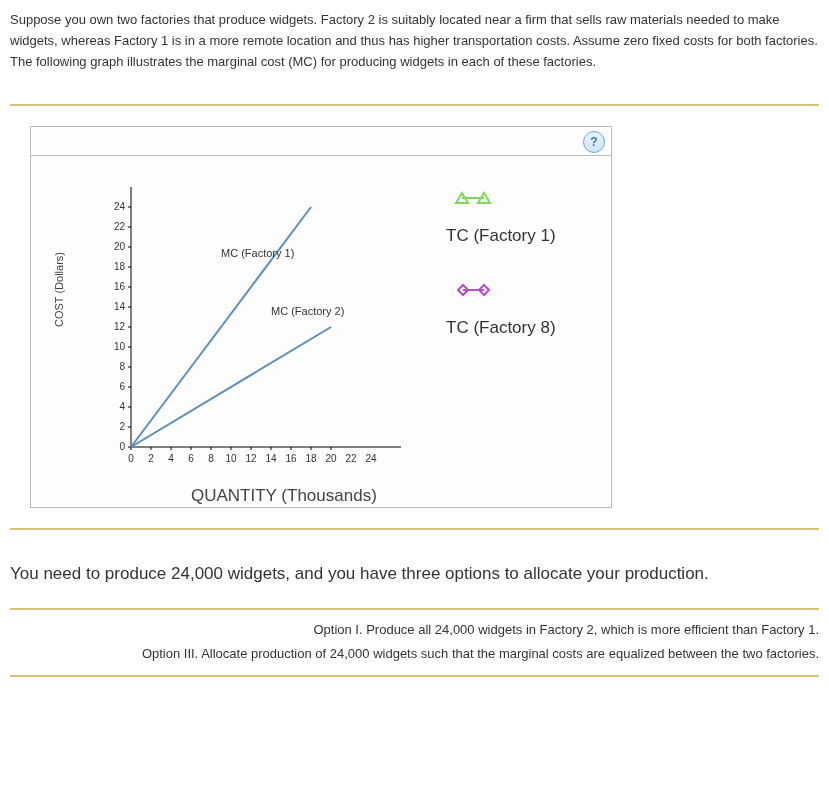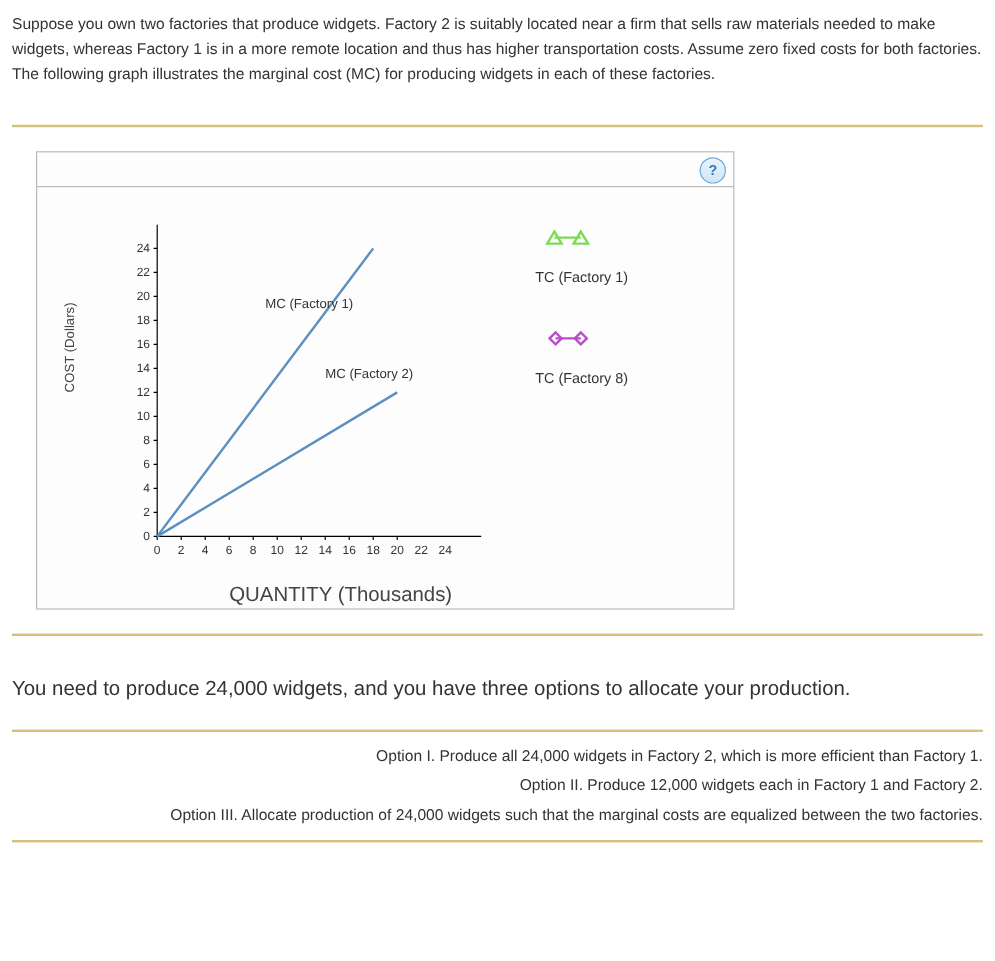--- a/index.html
+++ b/index.html
@@ -56,21 +56,21 @@
     width: 310px;
     height: 275px;
   }
   .legend-area {
     position: absolute;
     left: 415px;
     top: 60px;
     width: 150px;
   }
   .legend-block { margin-bottom: 30px; }
-  .legend-label { font-size: 12px; color: #333; margin-top: 6px; }
+  .legend-label { font-size: 17px; color: #333; margin-top: 6px; }
   .ylabel {
     position: absolute;
     left: 20px;
     top: 200px;
     transform: rotate(-90deg);
     transform-origin: left top;
     font-size: 11px;
     color: #444;
   }
   .xlabel {
@@ -206,16 +206,15 @@
   </div>
 </div>
 
 <hr class="gold">
 
 <div class="section-text">You need to produce 24,000 widgets, and you have three options to allocate your production.</div>
 
 <hr class="gold">
 <div class="options-box">
   <div>Option I. Produce all 24,000 widgets in Factory 2, which is more efficient than Factory 1.</div>
-  <div>Option II. Produce 12,000 widgets each in Factory 1 and Factory 2.</div>
   <div>Option III. Allocate production of 24,000 widgets such that the marginal costs are equalized between the two factories.</div>
 </div>
 <hr class="gold">
 
 </body></html>

